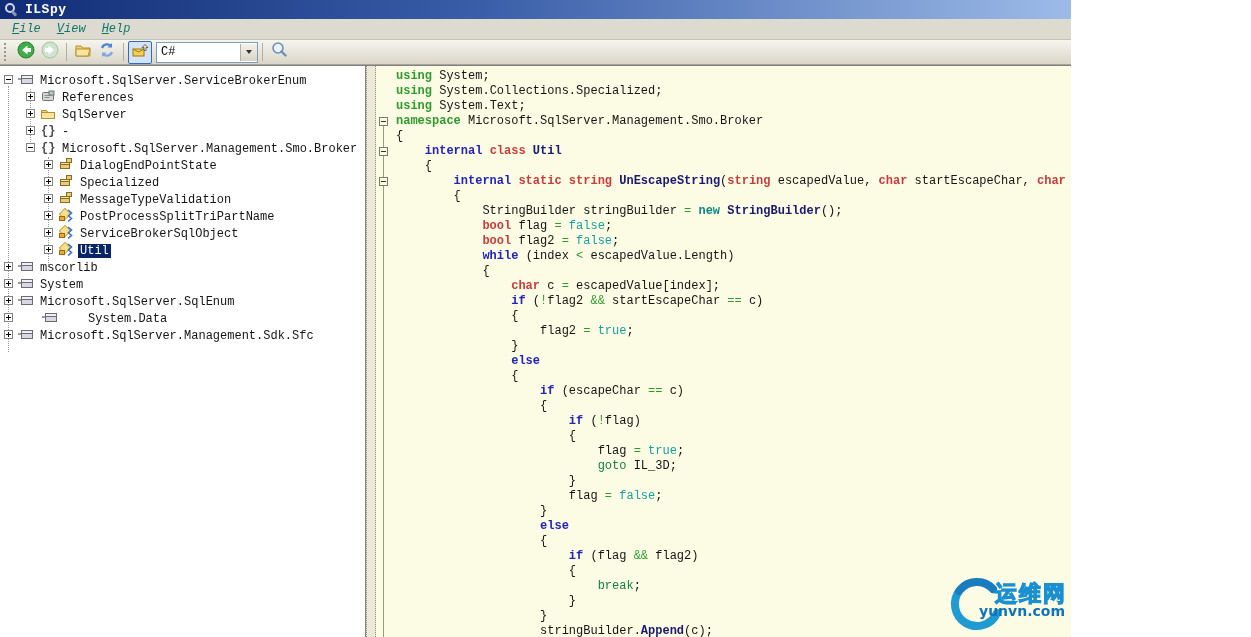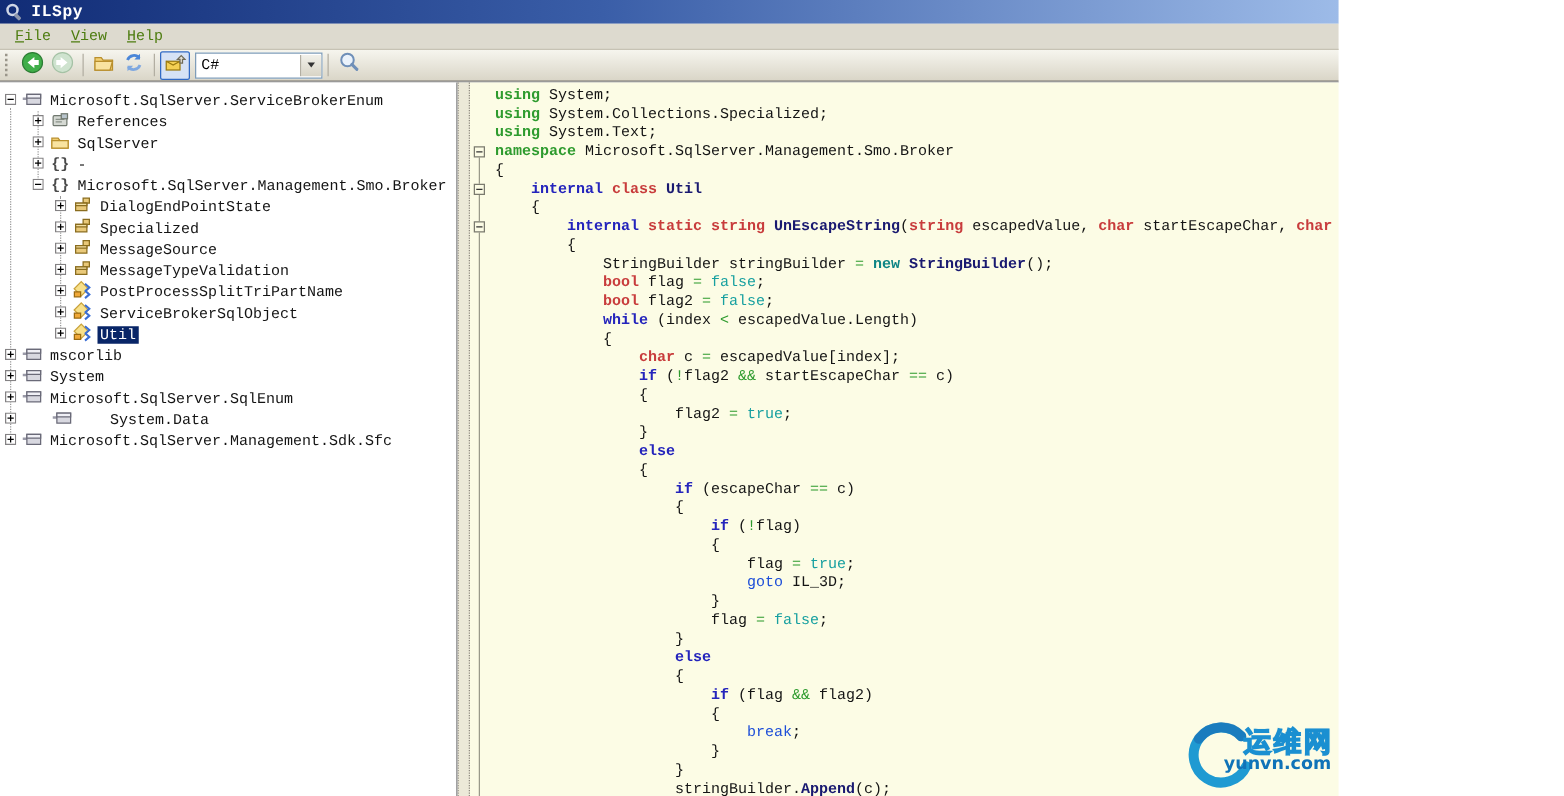--- a/index.html
+++ b/index.html
@@ -7,21 +7,21 @@
     font-family:"Liberation Mono","DejaVu Sans Mono",monospace;font-size:12px;
     user-select:none;}
   
   .titlebar{height:19px;background:linear-gradient(to right,#112c76 0%,#3a5ea8 45%,#9dbbe8 100%);
     display:flex;align-items:center;padding:0 4px;}
   .titlebar .title{color:#fff;font-weight:bold;font-size:13px;margin-left:6px;letter-spacing:.5px;}
   .app-icon{width:15px;height:15px;display:inline-block;}
   
   .menubar{height:20px;background:#dddacf;border-bottom:1px solid #c6c2b4;
     display:flex;align-items:center;padding-left:4px;}
-  .menu-item{padding:2px 8px;color:#4d7c0f;cursor:default;}
+  .menu-item{padding:2px 8px;color:#0f766e;cursor:default;font-style:italic;}
   .menu-item u{text-decoration:underline;}
   
   .toolbar{height:24px;background:linear-gradient(#f6f5ee,#dad6c8);
     border-bottom:1px solid #a8a49a;display:flex;align-items:center;padding-left:2px;}
   .grip{width:4px;height:18px;border-left:2px dotted #9a968a;margin:0 4px 0 2px;}
   .tb-btn{width:22px;height:21px;display:flex;align-items:center;justify-content:center;
     border:1px solid transparent;border-radius:2px;}
   .tb-btn.pressed{border:1px solid #316ac5;background:#d6e2f5;}
   .tb-sep{width:1px;height:18px;background:#b2aea2;margin:0 4px;}
   .combo{width:100px;height:19px;background:#fff;border:1px solid #7f9db9;
@@ -54,21 +54,21 @@
   .fold-box:before{content:"";position:absolute;left:1px;right:1px;top:3px;height:1px;background:#333;}
   .code{margin:0;padding:3px 0 0 20px;font:12px/15px "Liberation Mono","DejaVu Sans Mono",monospace;
     color:#141414;}
   .code div{white-space:pre;tab-size:4;-moz-tab-size:4;height:15px;}
   .c-d{color:#2e9b2e;font-weight:bold;}   
   .c-k{color:#2424bc;font-weight:bold;}   
   .c-t{color:#c83c3c;font-weight:bold;}   
   .c-m{color:#d26ca8;font-weight:bold;}   
   .c-n{color:#0d8585;font-weight:bold;}   
   .c-l{color:#17a0a0;}                    
-  .c-j{color:#1d4ed8;font-family:Liberation Mono, monospace;}                    
+  .c-j{color:#15803d;font-family:Liberation Mono, monospace;}                    
   .c-f{color:#191970;font-weight:bold;}   
   .c-o{color:#2e9b2e;}                    
   
   .watermark{position:absolute;right:2px;bottom:4px;width:122px;height:62px;pointer-events:none;}
   .wm-name{position:absolute;right:2px;top:6px;font-family:"DejaVu Sans",sans-serif;
     font-size:22px;font-weight:bold;color:#737373;-webkit-text-stroke:1.2px #1a8fd1;
     text-shadow:0 0 1px #1a8fd1;letter-spacing:2px;}
   .wm-domain{position:absolute;right:4px;top:30px;font-family:"DejaVu Sans",sans-serif;
     font-size:14px;font-weight:bold;color:#1073b8;}
 </style>
@@ -261,33 +261,20 @@
           <span class="expander"><svg width="9" height="9">
               <rect x="0.5" y="0.5" width="8" height="8" fill="#fff" stroke="#848284"></rect>
               <line x1="2" y1="4.5" x2="7" y2="4.5" stroke="#000"></line>
               <line x1="4.5" y1="2" x2="4.5" y2="7" stroke="#000"></line>
             </svg></span>
           <span class="node-icon"><svg width="16" height="16">
               <rect x="8.5" y="2.5" width="5" height="4" fill="#e9c97a" stroke="#8a6d1f"></rect>
               <rect x="2.5" y="6.5" width="9" height="6" fill="#e9c97a" stroke="#8a6d1f"></rect>
               <rect x="2.5" y="6.5" width="9" height="2" fill="#f4e0a4" stroke="#8a6d1f"></rect>
             </svg></span>
-          <span class="tree-label">MessageSource</span>
-        </div>
-        <div class="tree-row" style="padding-left: 44px;">
-          <span class="expander"><svg width="9" height="9">
-              <rect x="0.5" y="0.5" width="8" height="8" fill="#fff" stroke="#848284"></rect>
-              <line x1="2" y1="4.5" x2="7" y2="4.5" stroke="#000"></line>
-              <line x1="4.5" y1="2" x2="4.5" y2="7" stroke="#000"></line>
-            </svg></span>
-          <span class="node-icon"><svg width="16" height="16">
-              <rect x="8.5" y="2.5" width="5" height="4" fill="#e9c97a" stroke="#8a6d1f"></rect>
-              <rect x="2.5" y="6.5" width="9" height="6" fill="#e9c97a" stroke="#8a6d1f"></rect>
-              <rect x="2.5" y="6.5" width="9" height="2" fill="#f4e0a4" stroke="#8a6d1f"></rect>
-            </svg></span>
           <span class="tree-label">MessageTypeValidation</span>
         </div>
         <div class="tree-row" style="padding-left: 44px;">
           <span class="expander"><svg width="9" height="9">
               <rect x="0.5" y="0.5" width="8" height="8" fill="#fff" stroke="#848284"></rect>
               <line x1="2" y1="4.5" x2="7" y2="4.5" stroke="#000"></line>
               <line x1="4.5" y1="2" x2="4.5" y2="7" stroke="#000"></line>
             </svg></span>
           <span class="node-icon"><svg width="16" height="16">
               <rect x="3" y="3" width="8" height="8" transform="rotate(45 7 7)" fill="#f7e08a" stroke="#c9a23a"></rect>

